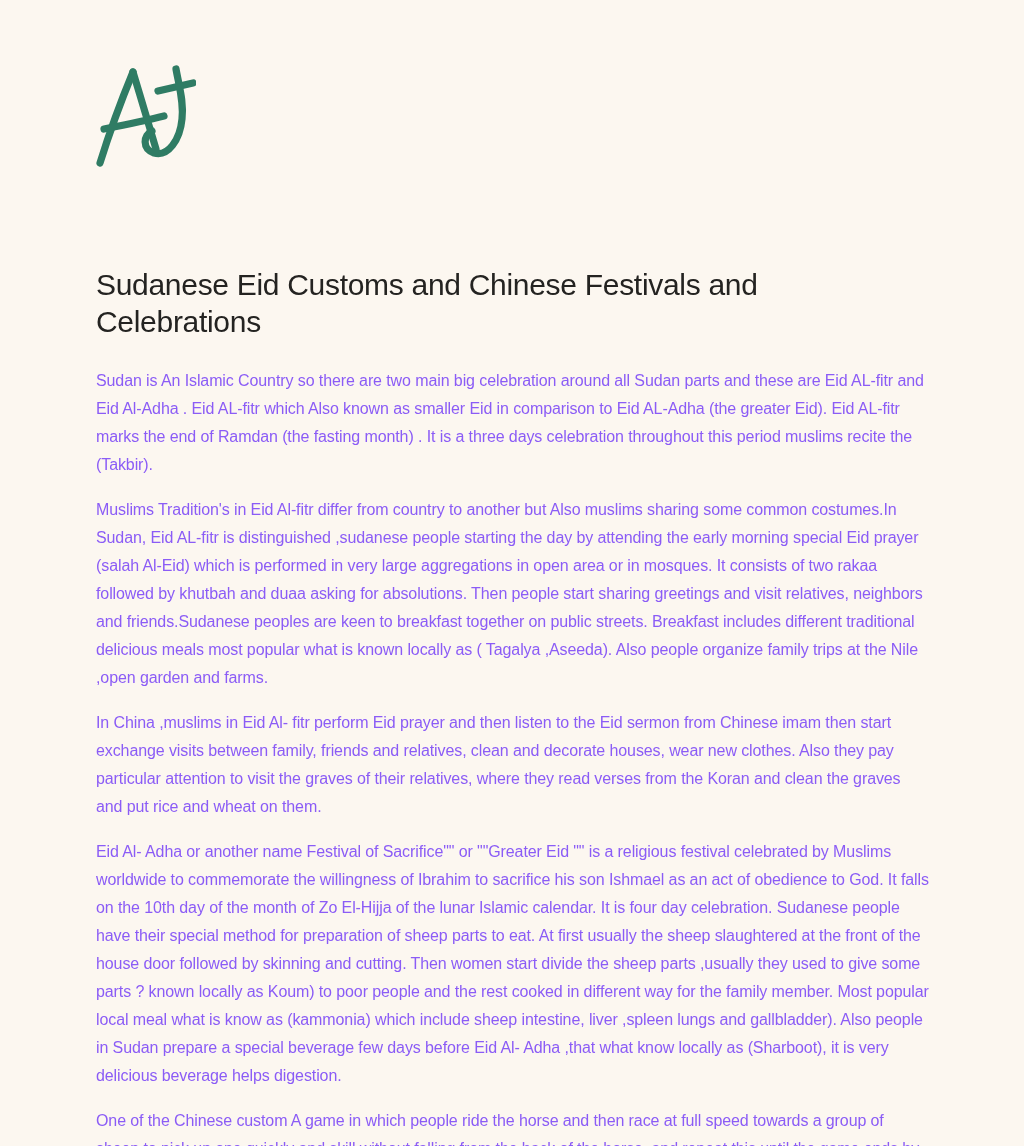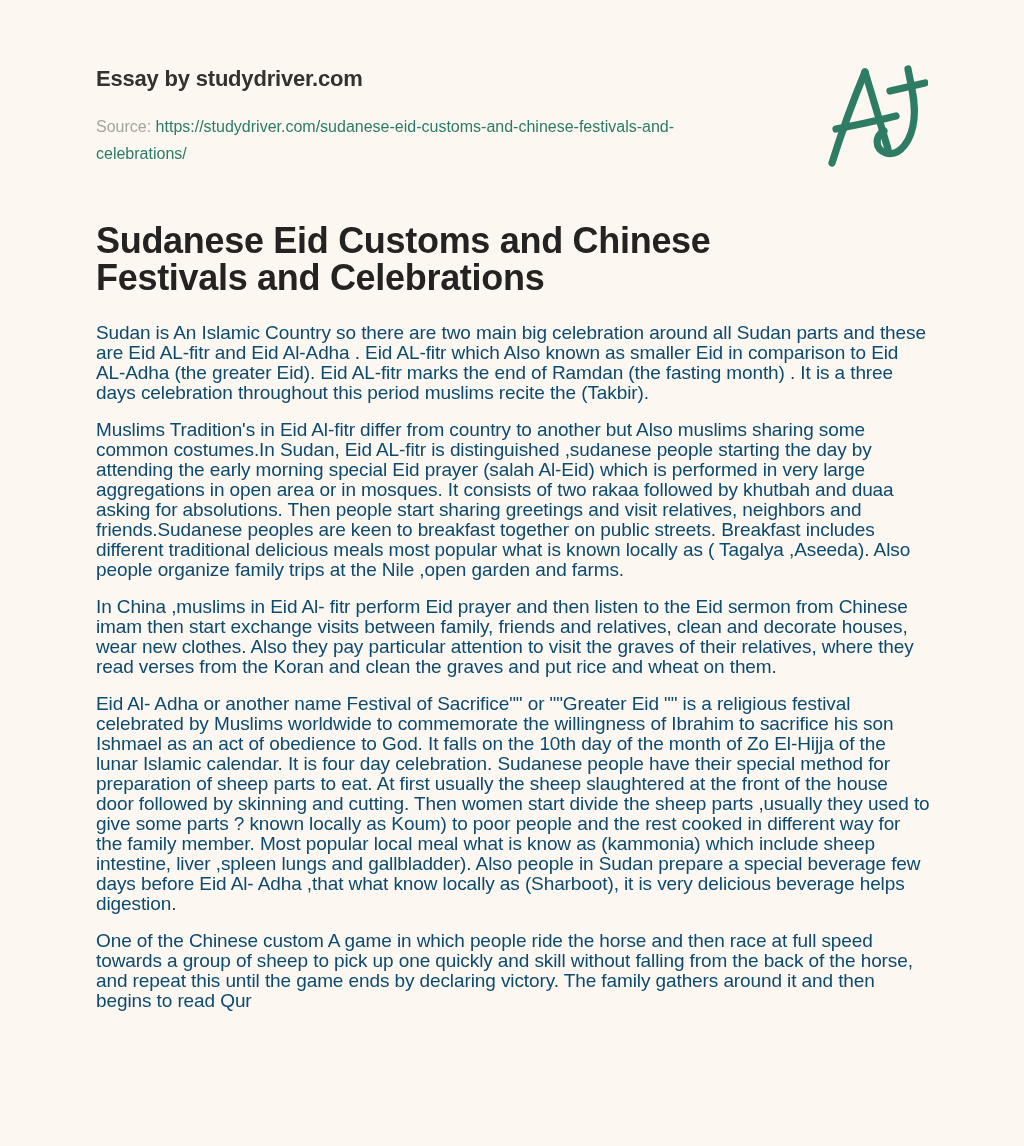--- a/index.html
+++ b/index.html
@@ -44,50 +44,43 @@
     color: #2b7a68;
     text-decoration: none;
     cursor: pointer;
   }
   .logo {
     flex: 0 0 auto;
     margin-top: -2px;
     margin-right: 2px;
   }
   .article-title {
-    margin-top: 48px;
+    margin-top: 92px;
     margin-bottom: 27px;
-    font-size: 36px;
+    font-size: 30px;
     line-height: 37px;
-    font-weight: 700;
+    font-weight: 400;
     letter-spacing: -0.3px;
     color: #242321;
     max-width: 760px;
   }
   .essay-body p {
-    font-size: 19px;
-    line-height: 20px;
+    font-size: 16px;
+    line-height: 28px;
     letter-spacing: -0.1px;
-    color: #0c4a6e;
+    color: #8b5cf6;
     margin-bottom: 17px;
   }
 </style>
 </head>
 <body>
 
 <div class="page">
 
   <div class="header">
-    <div class="header-left">
-      <div class="essay-by">Essay by studydriver.com</div>
-      <div class="source-line">
-        <span class="source-label">Source:</span>
-        <a class="source-link">https://studydriver.com/sudanese-eid-customs-and-chinese-festivals-and-celebrations/</a>
-      </div>
-    </div>
 
     <div class="logo">
       <svg width="100" height="106" viewBox="0 0 100 106" fill="none" xmlns="http://www.w3.org/2000/svg">
 
         <path d="M4,99 C13,70 25,37 37,8" stroke="#2f7c64" stroke-width="7.2" stroke-linecap="round"></path>
 
         <path d="M37,8 C45,34 53,62 60,85" stroke="#2f7c64" stroke-width="7.2" stroke-linecap="round"></path>
 
         <path d="M8,65 C28,61 48,57 68,52" stroke="#2f7c64" stroke-width="7.2" stroke-linecap="round"></path>
 

